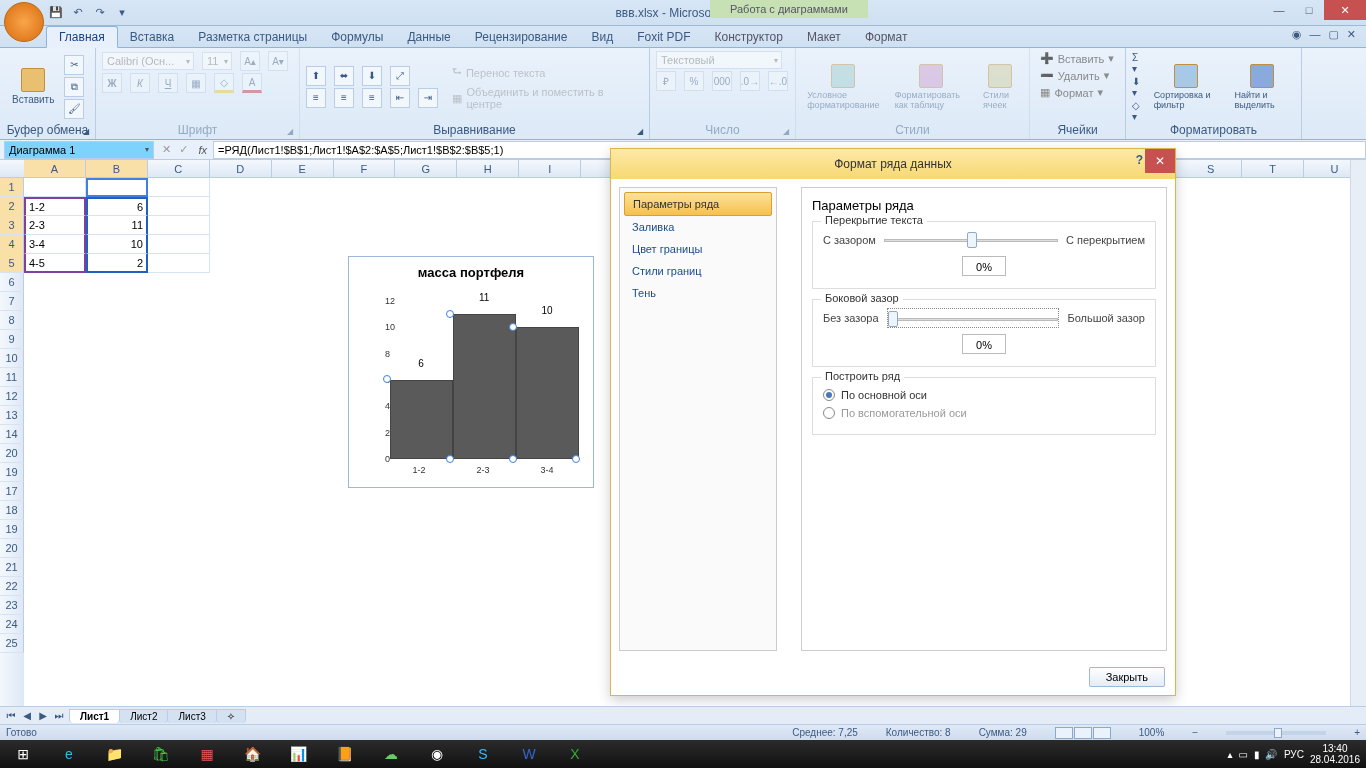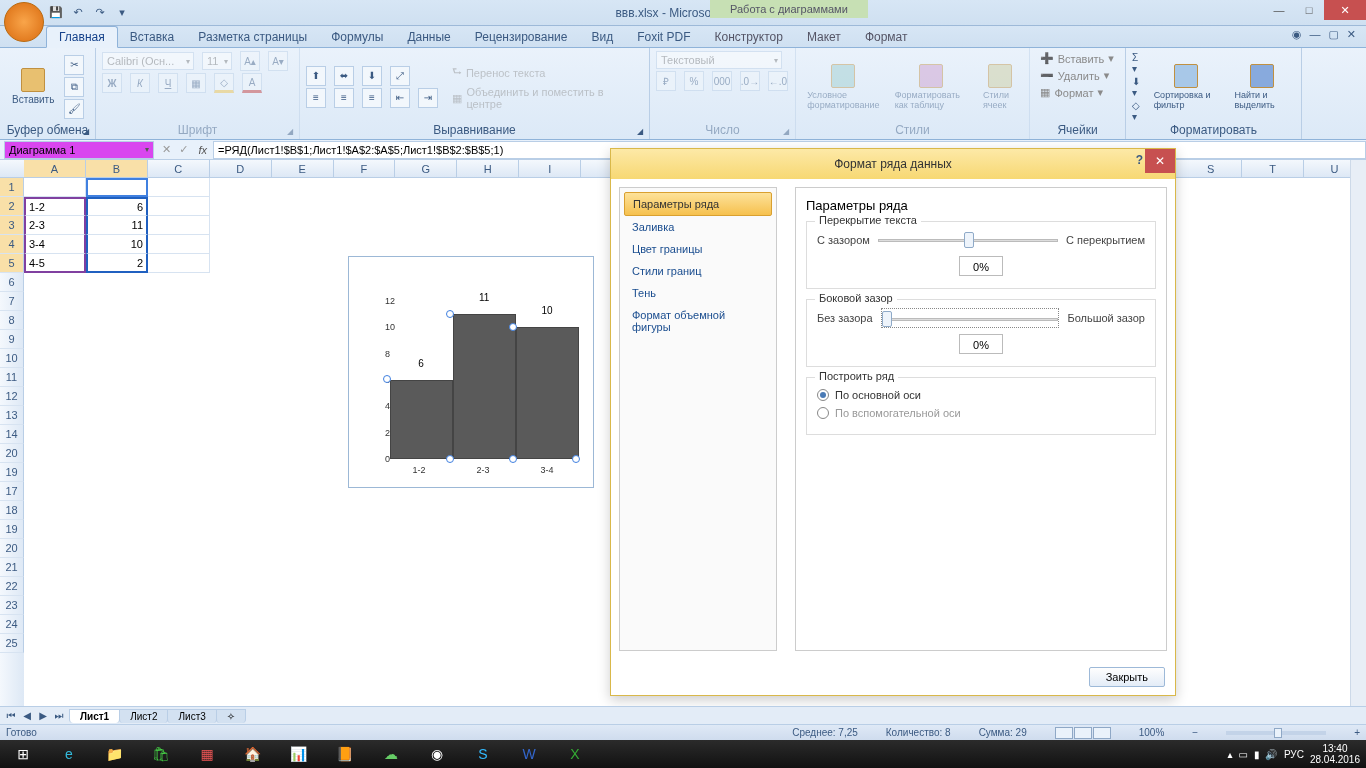--- a/index.html
+++ b/index.html
@@ -34,21 +34,21 @@
 .disabled { opacity:0.45; }
 .combo { height:18px; border:1px solid #b9cee6; background:#fff; display:inline-flex; align-items:center; padding:0 14px 0 4px; font-size:11px; color:#777; position:relative;}
 .combo::after { content:"▾"; position:absolute; right:3px; font-size:8px; color:#777;}
 .row { display:flex; gap:8px; align-items:center;text-align:center;}
 .col { display:flex; flex-direction:column; gap:2px;}
 .txtbtn { font-size:11px; color:#8a8a8a; display:flex; align-items:center; gap:4px; padding:1px 4px;}
 .dlg-launch { position:absolute; right:2px; bottom:2px; width:10px; height:10px; font-size:8px; color:#3b5a82;}
 
 
 .fbar { height:20px; border-bottom:1px solid #b9cee6; display:flex; align-items:center; background:#e8f1fb;}
-.namebox { width:150px; height:18px; border:1px solid #b9cee6; background:#d946ef; margin:0 4px; padding:0 4px; display:flex; align-items:center; justify-content:space-between;}
+.namebox { width:150px; height:18px; border:1px solid #b9cee6; background:#7dd3fc; margin:0 4px; padding:0 4px; display:flex; align-items:center; justify-content:space-between;}
 .namebox::after { content:"▾"; font-size:8px; color:#555;}
 .fbar .fx { padding:0 6px; font-style:italic; color:#555;}
 .fbar .formula { flex:1; height:18px; border:1px solid #b9cee6; background:#fff; padding:0 4px; display:flex; align-items:center;}
 
 
 .grid-wrap { position:absolute; top:160px; bottom:62px; left:0; right:0; background:#fff; overflow:hidden;}
 .colheads { display:flex; height:18px; background:linear-gradient(#f4f8fd,#dde8f5); border-bottom:1px solid #b9cee6; position:relative;}
 .ch { width:62px; border-right:1px solid #b9cee6; text-align:center; font-size:11px; color:#3b5a82; line-height:18px;}
 .ch.sel { background:#f9e0a8;}
 .rowheads { position:absolute; left:0; top:18px; bottom:0; width:24px; background:linear-gradient(90deg,#f4f8fd,#dde8f5);}
@@ -75,21 +75,21 @@
 .xlab { position:absolute; bottom:12px; font-size:9px; color:#333; transform:translateX(-50%);}
 .bar { position:absolute; bottom:0; background:#5a5a5a; border:1px solid #444;}
 .dlab { position:absolute; font-size:10px; transform:translate(-50%,-100%);}
 .sel-handle { width:8px; height:8px; border:1px solid #4080e0; background:#fff; border-radius:50%; position:absolute;}
 
 
 .dialog { position:absolute; left:610px; top:148px; width:566px; height:548px; background:#fff; border:1px solid #d9b84a; box-shadow:0 4px 12px rgba(0,0,0,.2);}
 .dlg-title { height:30px; background:linear-gradient(#fde9a7,#f7d873); display:flex; align-items:center; justify-content:center; position:relative; font-size:12px; color:#333;}
 .dlg-title .x { position:absolute; right:0; top:0; width:30px; height:24px; background:#c75050; color:#fff; display:flex; align-items:center; justify-content:center;}
 .dlg-title .q { position:absolute; right:32px; top:4px; color:#3b5a82; font-weight:bold;}
-.dlg-body { display:flex; height:calc(100% - 66px); padding:8px; gap:18px;}
+.dlg-body { display:flex; height:calc(100% - 66px); padding:8px; gap:24px;}
 .dlg-nav { width:158px; border:1px solid #ccc; background:#fafafa; padding:4px;}
 .dlg-nav .item { padding:5px 8px; font-size:11px; color:#1a4d8f; cursor:pointer;}
 .dlg-nav .item.active { background:linear-gradient(#fde29a,#f6c14e); border:1px solid #d9a030; border-radius:2px; color:#333;}
 .dlg-main { flex:1; border:1px solid #ccc; padding:10px;}
 .dlg-main h3 { font-size:13px; font-weight:normal; margin-bottom:8px;}
 .fieldset { border:1px solid #ddd; padding:8px 10px 12px 10px; margin-bottom:10px; position:relative;}
 .fieldset .legend { position:absolute; top:-8px; left:8px; background:#fff; padding:0 4px; font-size:11px; color:#333;}
 .slider-row { display:flex; align-items:center; gap:8px; font-size:11px; color:#444;}
 .slider { flex:1; height:20px; position:relative;}
 .track { position:absolute; left:0; right:0; top:9px; height:3px; background:#ddd; border:1px solid #bbb;}
@@ -384,20 +384,21 @@
       </div>
     <div class="cellrow">
         <div class="cell selA bot">4-5</div>
         <div class="cell r selB bot">2</div>
         <div class="cell"></div>
       </div>
   </div>
 </div>
 
 <div class="chart">
+  <div class="title">масса портфеля</div>
   <div class="plot">
     <span class="ylab" style="top:0%">12</span>
     <span class="ylab" style="top:16.6%">10</span>
     <span class="ylab" style="top:33.3%">8</span>
     <span class="ylab" style="top:50%">6</span>
     <span class="ylab" style="top:66.6%">4</span>
     <span class="ylab" style="top:83.3%">2</span>
     <span class="ylab" style="top:100%">0</span>
 
     <div class="bar" style="left:6%; width:30%; height:50%"></div>
@@ -426,21 +427,20 @@
     <span class="q">?</span>
     <div class="x">✕</div>
   </div>
   <div class="dlg-body">
     <div class="dlg-nav">
       <div class="item active">Параметры ряда</div>
       <div class="item">Заливка</div>
       <div class="item">Цвет границы</div>
       <div class="item">Стили границ</div>
       <div class="item">Тень</div>
-      <div class="item">Формат объемной фигуры</div>
     </div>
     <div class="dlg-main">
       <h3>Параметры ряда</h3>
 
       <div class="fieldset">
         <span class="legend">Перекрытие текста</span>
         <div class="slider-row">
           <span>С зазором</span>
           <div class="slider">
             <div class="track"></div>

